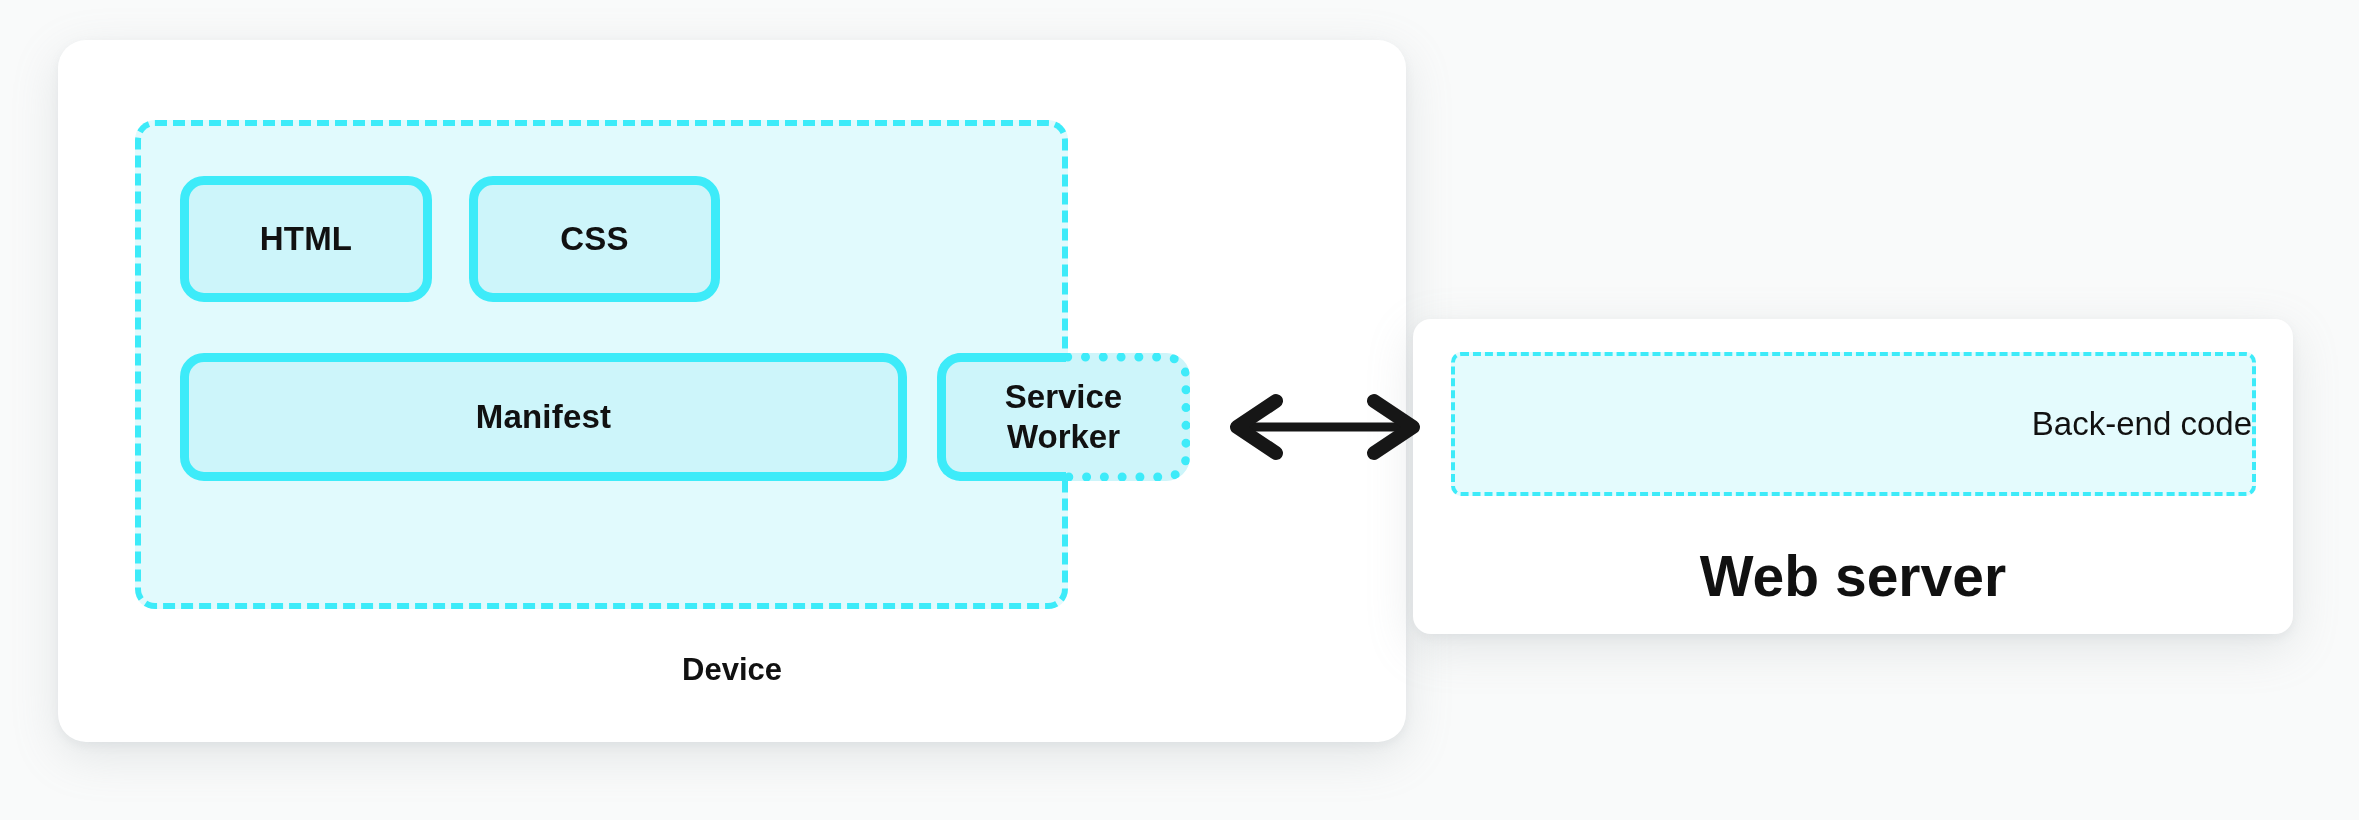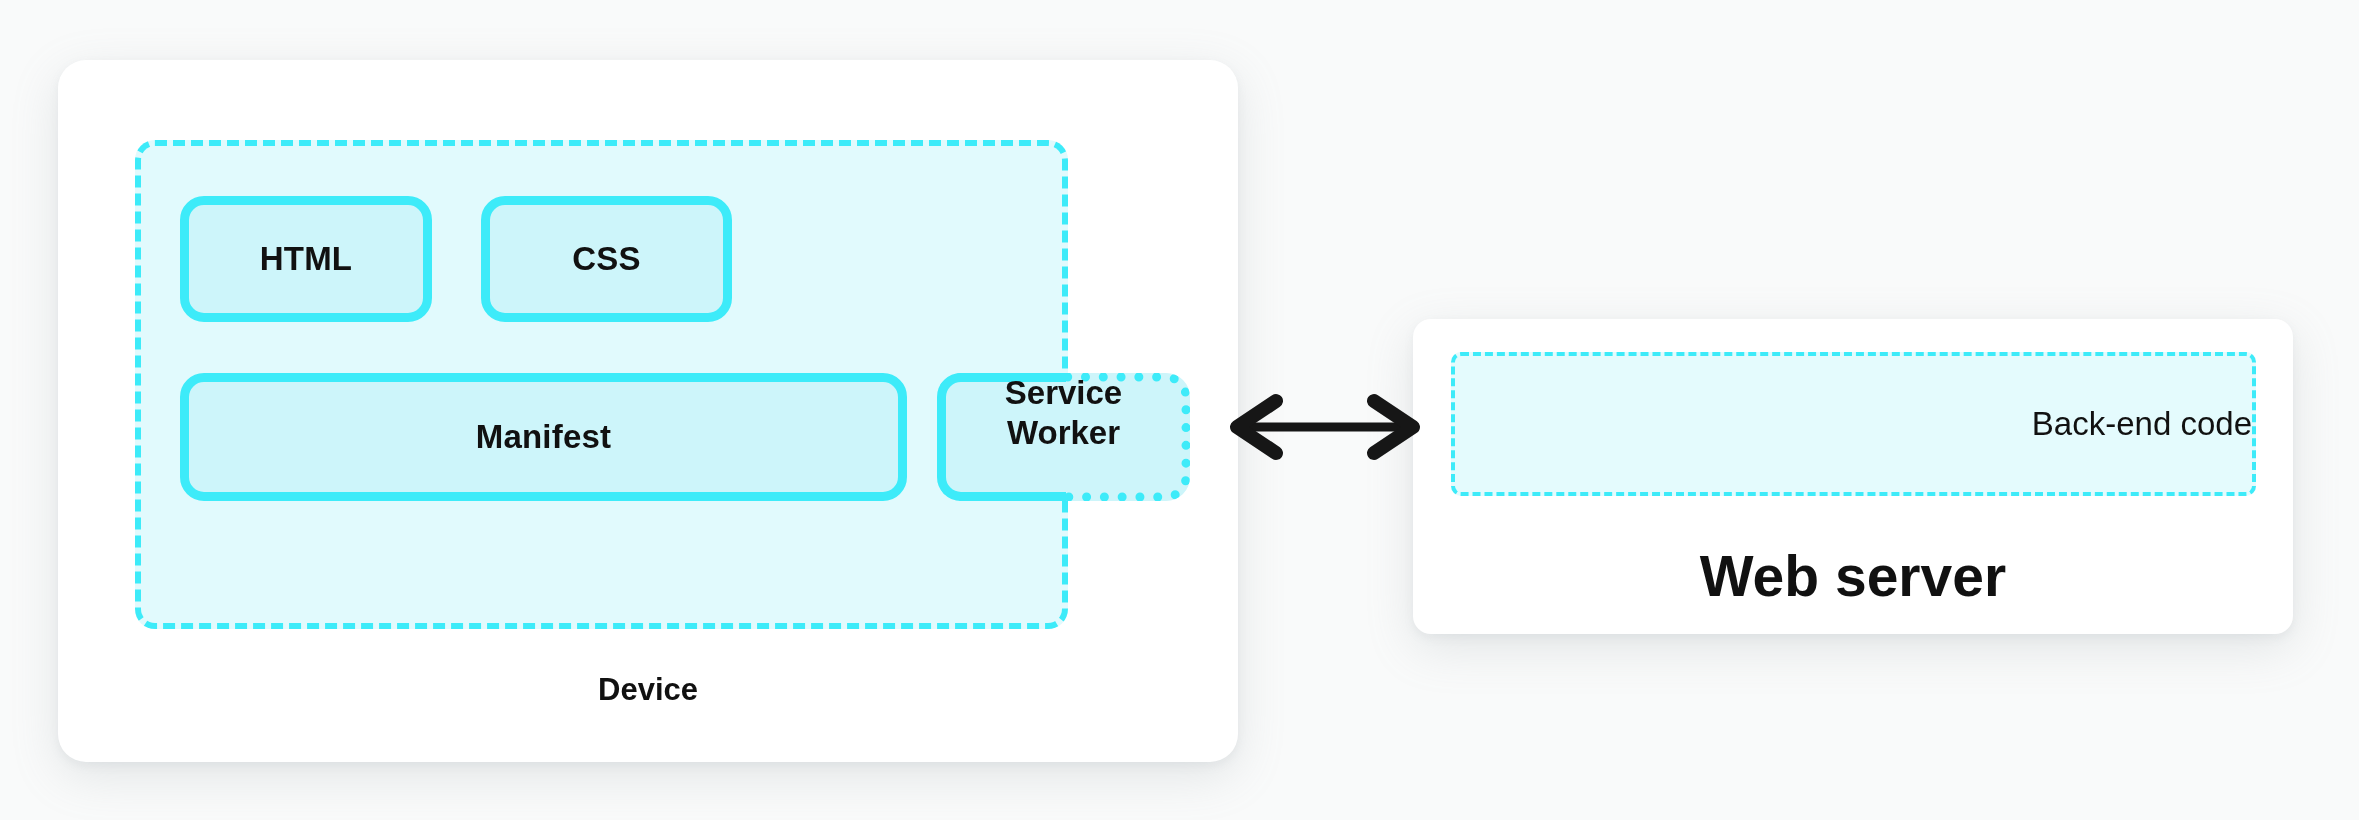--- a/index.html
+++ b/index.html
@@ -15,49 +15,49 @@
   html,body{margin:0;padding:0;background:var(--background);}
   .canvas{
     position:relative;width:2359px;height:820px;overflow:hidden;
     background:var(--background);color:var(--text);
     font-family:"Liberation Sans",sans-serif;
   }
   .panel{
     position:absolute;background:var(--panel);
     box-shadow:0 4px 10px rgba(140,150,155,.10), 0 14px 48px rgba(140,150,155,.20);
   }
-  .device-panel{left:58px;top:60px;width:1180px;height:702px;border-radius:28px;}
+  .device-panel{left:58px;top:40px;width:1348px;height:702px;border-radius:28px;}
   .server-panel{left:1413px;top:319px;width:880px;height:315px;border-radius:18px;}
 
   .frontend{
     position:absolute;left:77px;top:80px;width:933px;height:489px;
     box-sizing:border-box;border:6px dashed var(--accent);border-radius:20px;
     background:var(--fill-light);
   }
   .cbox{
     position:absolute;box-sizing:border-box;
     border:9px solid var(--accent);border-radius:24px;background:var(--fill-box);
     display:flex;align-items:center;justify-content:center;
     font-weight:700;font-size:33px;letter-spacing:.2px;
   }
   .html-box{left:39px;top:50px;width:252px;height:126px;}
-  .css-box{left:328px;top:50px;width:251px;height:126px;margin-left:12px;}
+  .css-box{left:328px;top:50px;width:251px;height:126px;}
   .js-box{left:616px;top:50px;width:254px;height:126px;}
   .manifest-box{left:39px;top:227px;width:727px;height:128px;justify-content:center;}
 
   .frontend-label{
     position:absolute;left:0;right:0;top:396px;text-align:center;
     font-size:33px;font-weight:400;
   }
 
   
   .sw-box{
     position:absolute;left:879px;top:313px;width:253px;height:128px;
     border-radius:24px;background:var(--fill-box);z-index:3;
-    display:flex;justify-content:center;text-align:center;
+    display:flex;align-items:center;justify-content:center;text-align:center;
     font-weight:700;font-size:33px;line-height:1.2;
   }
   .sw-border{position:absolute;inset:0;box-sizing:border-box;border-radius:24px;pointer-events:none;}
   .sw-border-dotted{border:9px dotted var(--accent);}
   .sw-border-solid{border:9px solid var(--accent);clip-path:inset(0 49% 0 0);}
   .sw-label{position:relative;padding:0 14px;z-index:1;}
 
   .device-label{
     position:absolute;left:0;right:0;top:612px;text-align:center;
     font-weight:700;font-size:31px;

